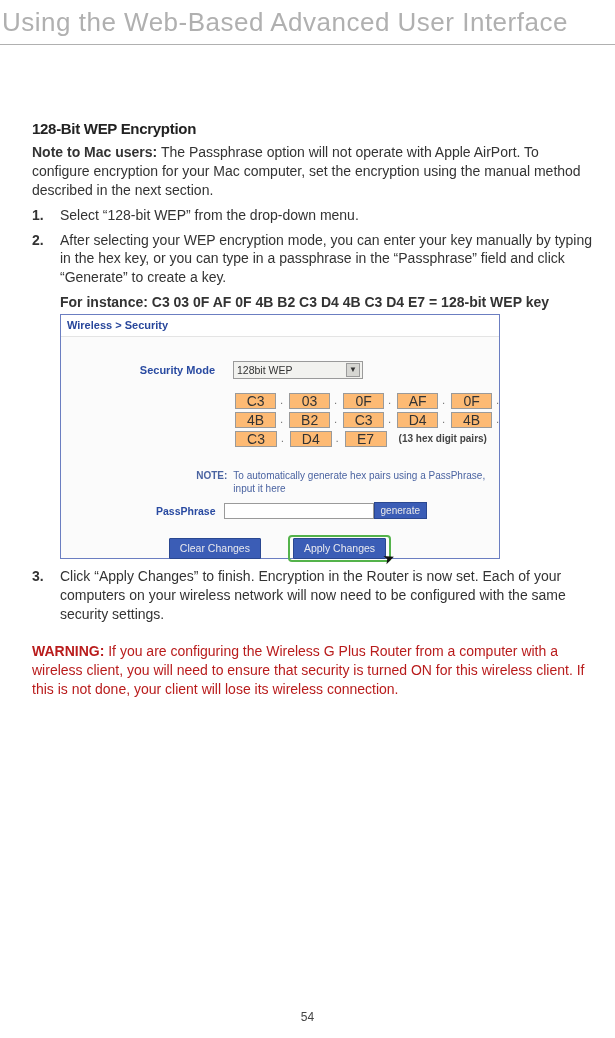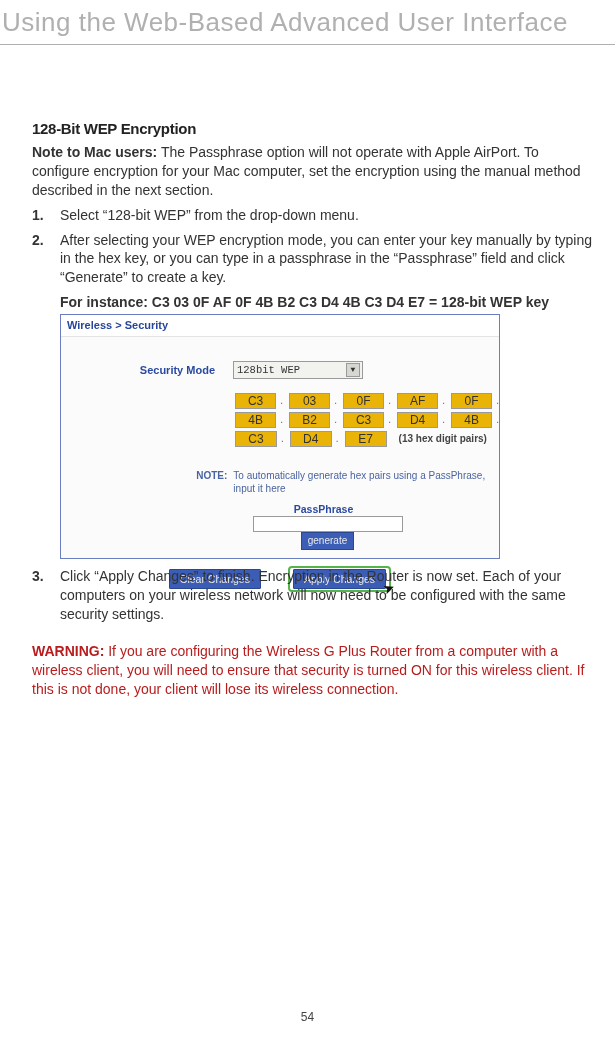--- a/index.html
+++ b/index.html
@@ -115,21 +115,20 @@
       border: 1px solid #9a9a9a;
       background: #f2f2ef;
       width: 130px;
       height: 18px;
       display: flex;
       align-items: center;
       justify-content: space-between;
       padding: 0 2px 0 3px;
       font-size: 10.5px;
       color: #333;
-      font-family: Liberation Mono, monospace;
     }
     .select-arrow {
       width: 14px;
       height: 14px;
       background: #d6d6d2;
       border: 1px solid #9a9a9a;
       display: flex;
       align-items: center;
       justify-content: center;
       font-size: 8px;
@@ -142,25 +141,25 @@
     .hex-row {
       display: flex;
       gap: 6px;
       margin-bottom: 3px;
       align-items: center;
     }
     .hex-cell {
       border: 1px solid #9a9a9a;
       width: 42px;
       height: 16px;
-      font-size: 12px;
+      font-size: 14px;
       text-align: center;
       line-height: 14px;
       color: #333;
-      background: #eab308;
+      background: #fdba74;
     }
     .hex-dot {
       font-size: 10px;
       color: #666;
       margin-left: -2px;
     }
     .hex-note {
       font-size: 10px;
       color: #444;
       font-weight: bold;
@@ -177,21 +176,20 @@
       font-weight: bold;
       width: 42px;
       text-align: right;
       margin-right: 6px;
     }
     .pass-row {
       display: flex;
       align-items: center;
       margin-top: 6px;
       margin-left: 95px;
-      flex-direction: column;
     }
     .pass-label {
       color: #294aa1;
       font-weight: bold;
       font-size: 10.5px;
       margin-right: 8px;
     }
     .pass-input {
       border: 1px solid #9a9a9a;
       height: 16px;

